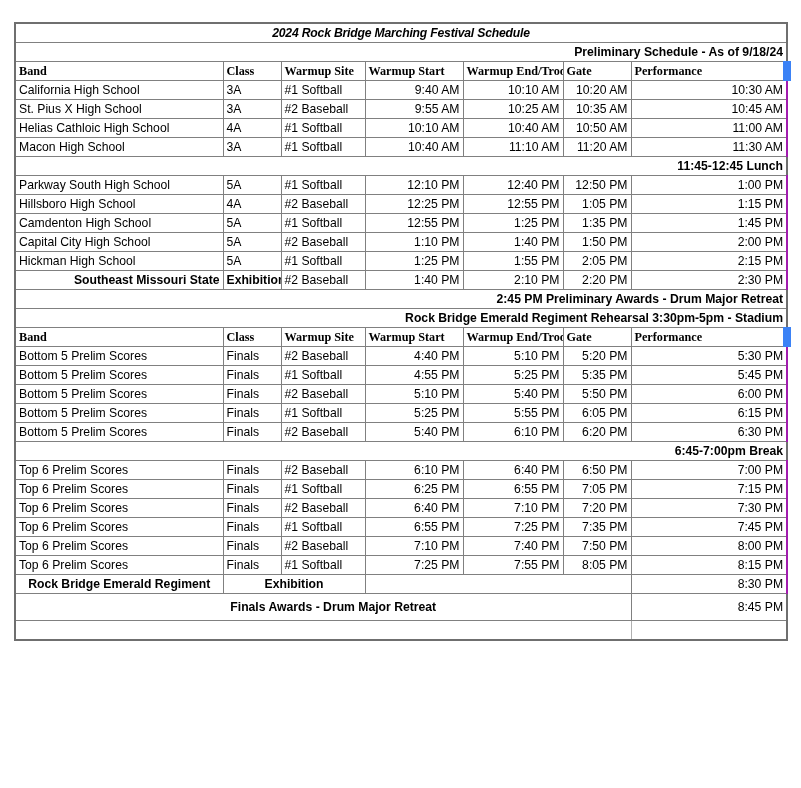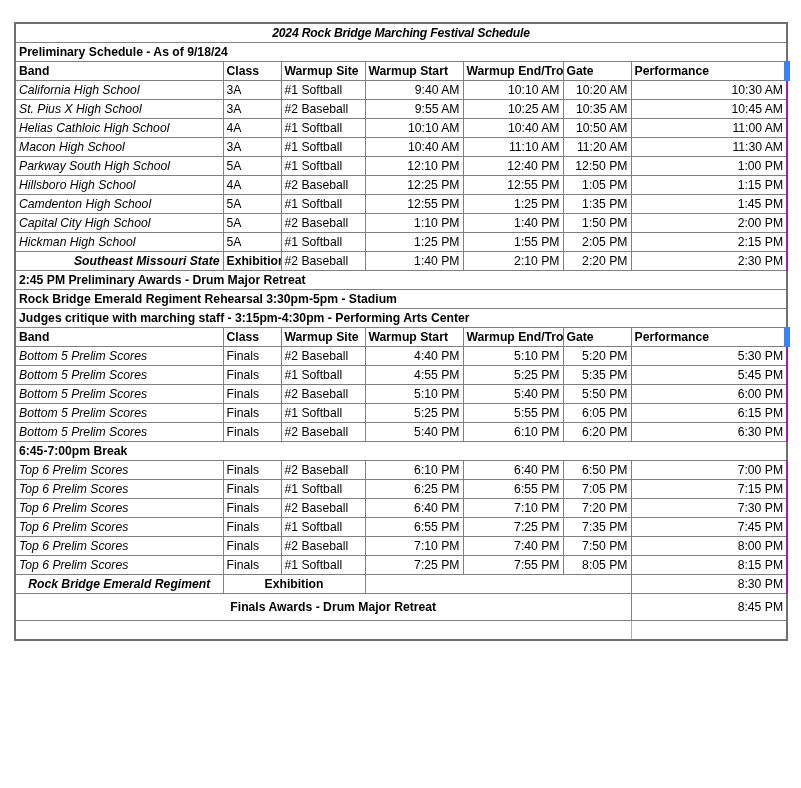--- a/index.html
+++ b/index.html
@@ -61,56 +61,57 @@
     letter-spacing: -0.2px;
     border-left: 2px solid #6f6f6f;
     border-right: 2px solid #6f6f6f;
     border-top: 2px solid #6f6f6f;
     border-bottom: 2px solid #6f6f6f;
   }
   
   .row-banner td {
     height: 24px;
     line-height: 24px;
-    text-align: left;
+    text-align: right;
     font-size: 18px;
     font-weight: bold;
     border-left: 2px solid #6f6f6f;
     border-right: 2px solid #6f6f6f;
   }
   
   .row-note td {
     height: 19px;
     line-height: 19px;
-    text-align: left;
+    text-align: right;
     font-size: 12.4px;
     font-weight: bold;
     border-left: 2px solid #6f6f6f;
     border-right: 2px solid #6f6f6f;
   }
   
   .row-head td {
     font-weight: bold;
     font-size: 12.4px;
     height: 19px;
     line-height: 19px;
     text-align: left;
     border-top: 1px solid #3a3a3a;
     border-bottom: 1px solid #3a3a3a;
+    font-family: Liberation Serif, serif;
   }
   .row-head td:first-child { border-left: 2px solid #6f6f6f; }
-  .row-head td:last-child  { border-right: 6px solid #3b82f6; }
+  .row-head td:last-child  { border-right: 8px solid #3b82f6; }
 
   
   .row-data td {
     height: 19.4px;
     line-height: 19.4px;
     font-size: 12.6px;
   }
-  .row-data td:first-child { border-left: 2px solid #6f6f6f; font-style: italic; }
+  .row-data td:first-child { border-left: 2px solid #6f6f6f; }
   .row-data td:last-child  { border-right: 2px solid #a21caf; }
 
   .num { text-align: right; padding-right: 5px; }
   .left { text-align: left; }
 
   .exhibition-band {
     text-align: right;
     font-weight: bold;
     font-size: 12.8px;
   }
@@ -206,20 +207,23 @@
         </tr>
         <tr class="row-data">
           <td class="left">Macon High School</td>
           <td class="left">3A</td>
           <td class="left">#1 Softball</td>
           <td class="num">10:40 AM</td>
           <td class="num">11:10 AM</td>
           <td class="num">11:20 AM</td>
           <td class="num">11:30 AM</td>
         </tr>
+        <tr class="row-banner">
+          <td colspan="7">11:45-12:45 Lunch</td>
+        </tr>
         <tr class="row-data">
           <td class="left">Parkway South High School</td>
           <td class="left">5A</td>
           <td class="left">#1 Softball</td>
           <td class="num">12:10 PM</td>
           <td class="num">12:40 PM</td>
           <td class="num">12:50 PM</td>
           <td class="num">1:00 PM</td>
         </tr>
         <tr class="row-data">
@@ -265,23 +269,20 @@
           <td class="num">1:40 PM</td>
           <td class="num">2:10 PM</td>
           <td class="num">2:20 PM</td>
           <td class="num">2:30 PM</td>
         </tr>
         <tr class="row-banner">
           <td colspan="7">2:45 PM Preliminary Awards - Drum Major Retreat</td>
         </tr>
         <tr class="row-note">
           <td colspan="7">Rock Bridge Emerald Regiment Rehearsal 3:30pm-5pm - Stadium</td>
-        </tr>
-        <tr class="row-note">
-          <td colspan="7">Judges critique with marching staff - 3:15pm-4:30pm - Performing Arts Center</td>
         </tr>
         <tr class="row-head">
           <td>Band</td>
           <td>Class</td>
           <td>Warmup Site</td>
           <td>Warmup Start</td>
           <td>Warmup End/Troop</td>
           <td>Gate</td>
           <td>Performance</td>
         </tr>

